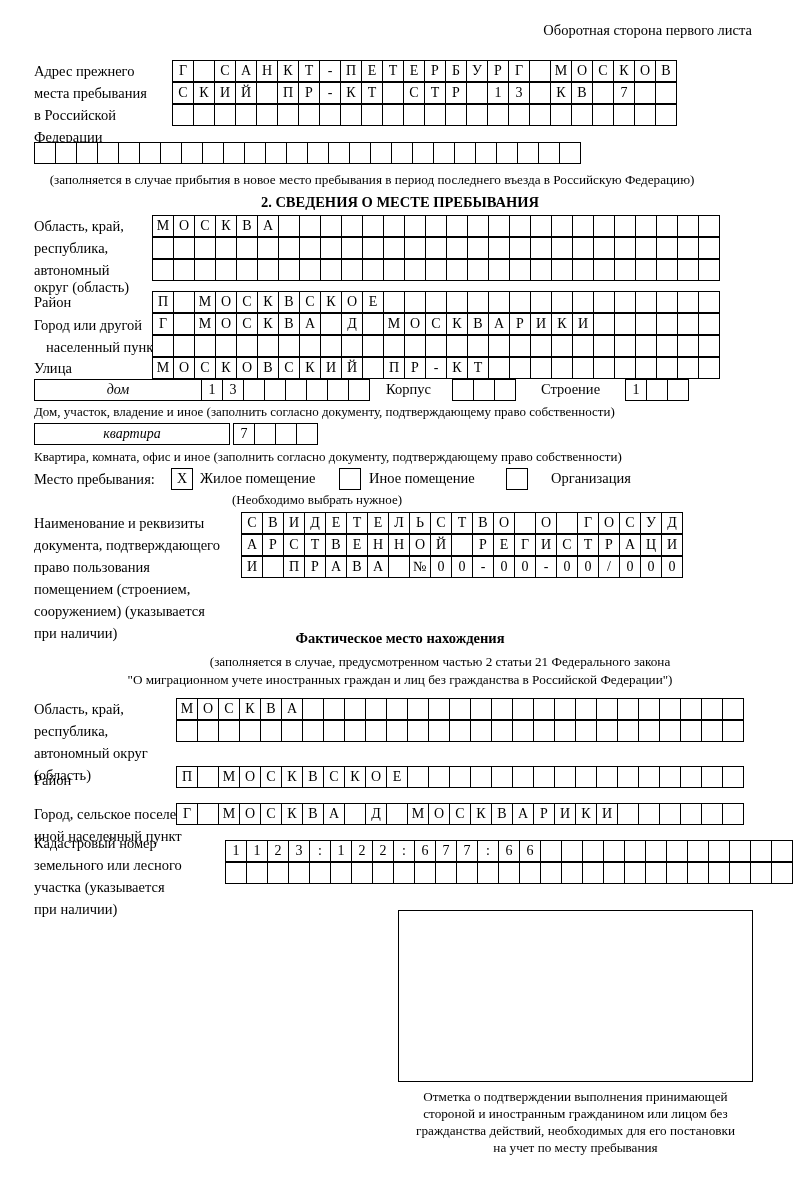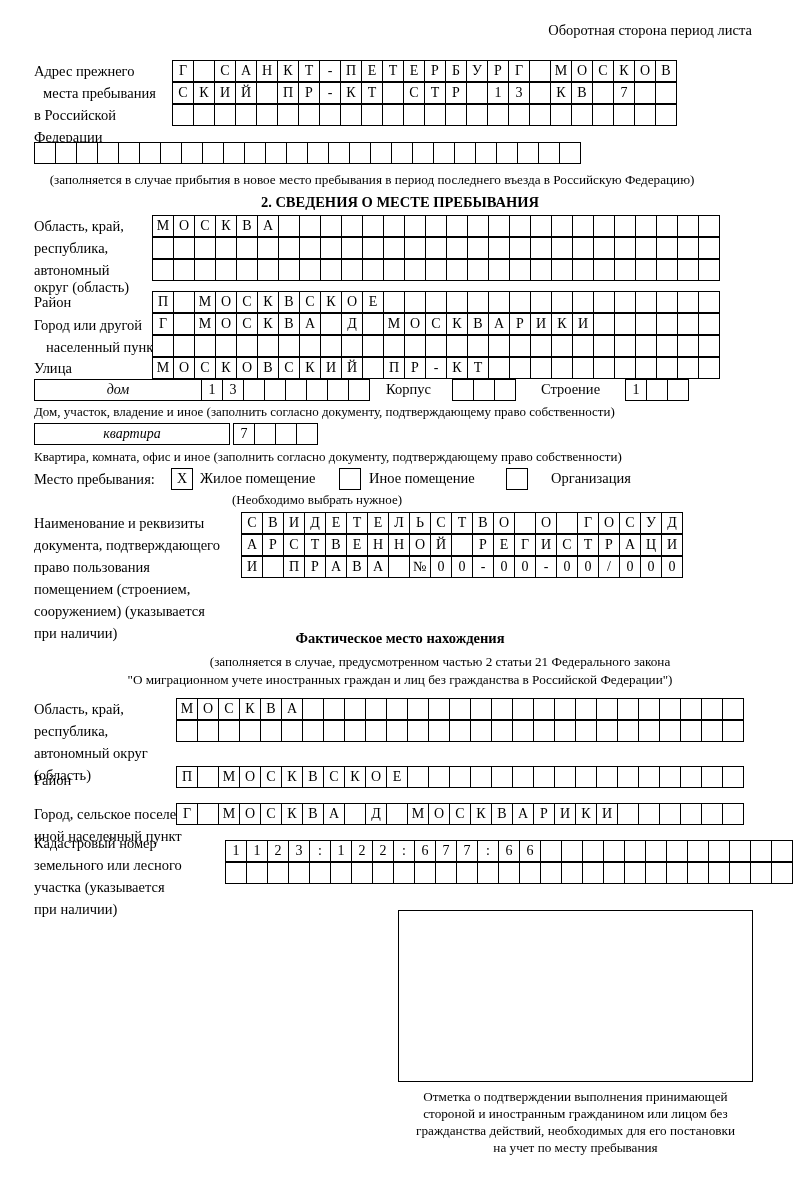--- a/index.html
+++ b/index.html
@@ -97,24 +97,24 @@
     text-align: center;
     font-size: 13.2px;
     line-height: 17px;
   }
 </style>
 </head>
 <body>
 
 <div class="page">
 
-  <div class="hdr-right">Оборотная сторона период листа</div>
+  <div class="hdr-right">Оборотная сторона первого листа</div>
 
   <div class="lbl" style="left:34px; top:62px;">Адрес прежнего</div>
-  <div class="lbl" style="left:34px; top:84px;margin-left:9px;">места пребывания</div>
+  <div class="lbl" style="left:34px; top:84px;">места пребывания</div>
   <div class="lbl" style="left:34px; top:106px;">в Российской</div>
   <div class="lbl" style="left:34px; top:128px;">Федерации</div>
 
   <div class="cells" id="prev-row-0" style="left:172px; top:60px;">
       <div class="cell">Г</div>
       <div class="cell"></div>
       <div class="cell">С</div>
       <div class="cell">А</div>
       <div class="cell">Н</div>
       <div class="cell">К</div>

